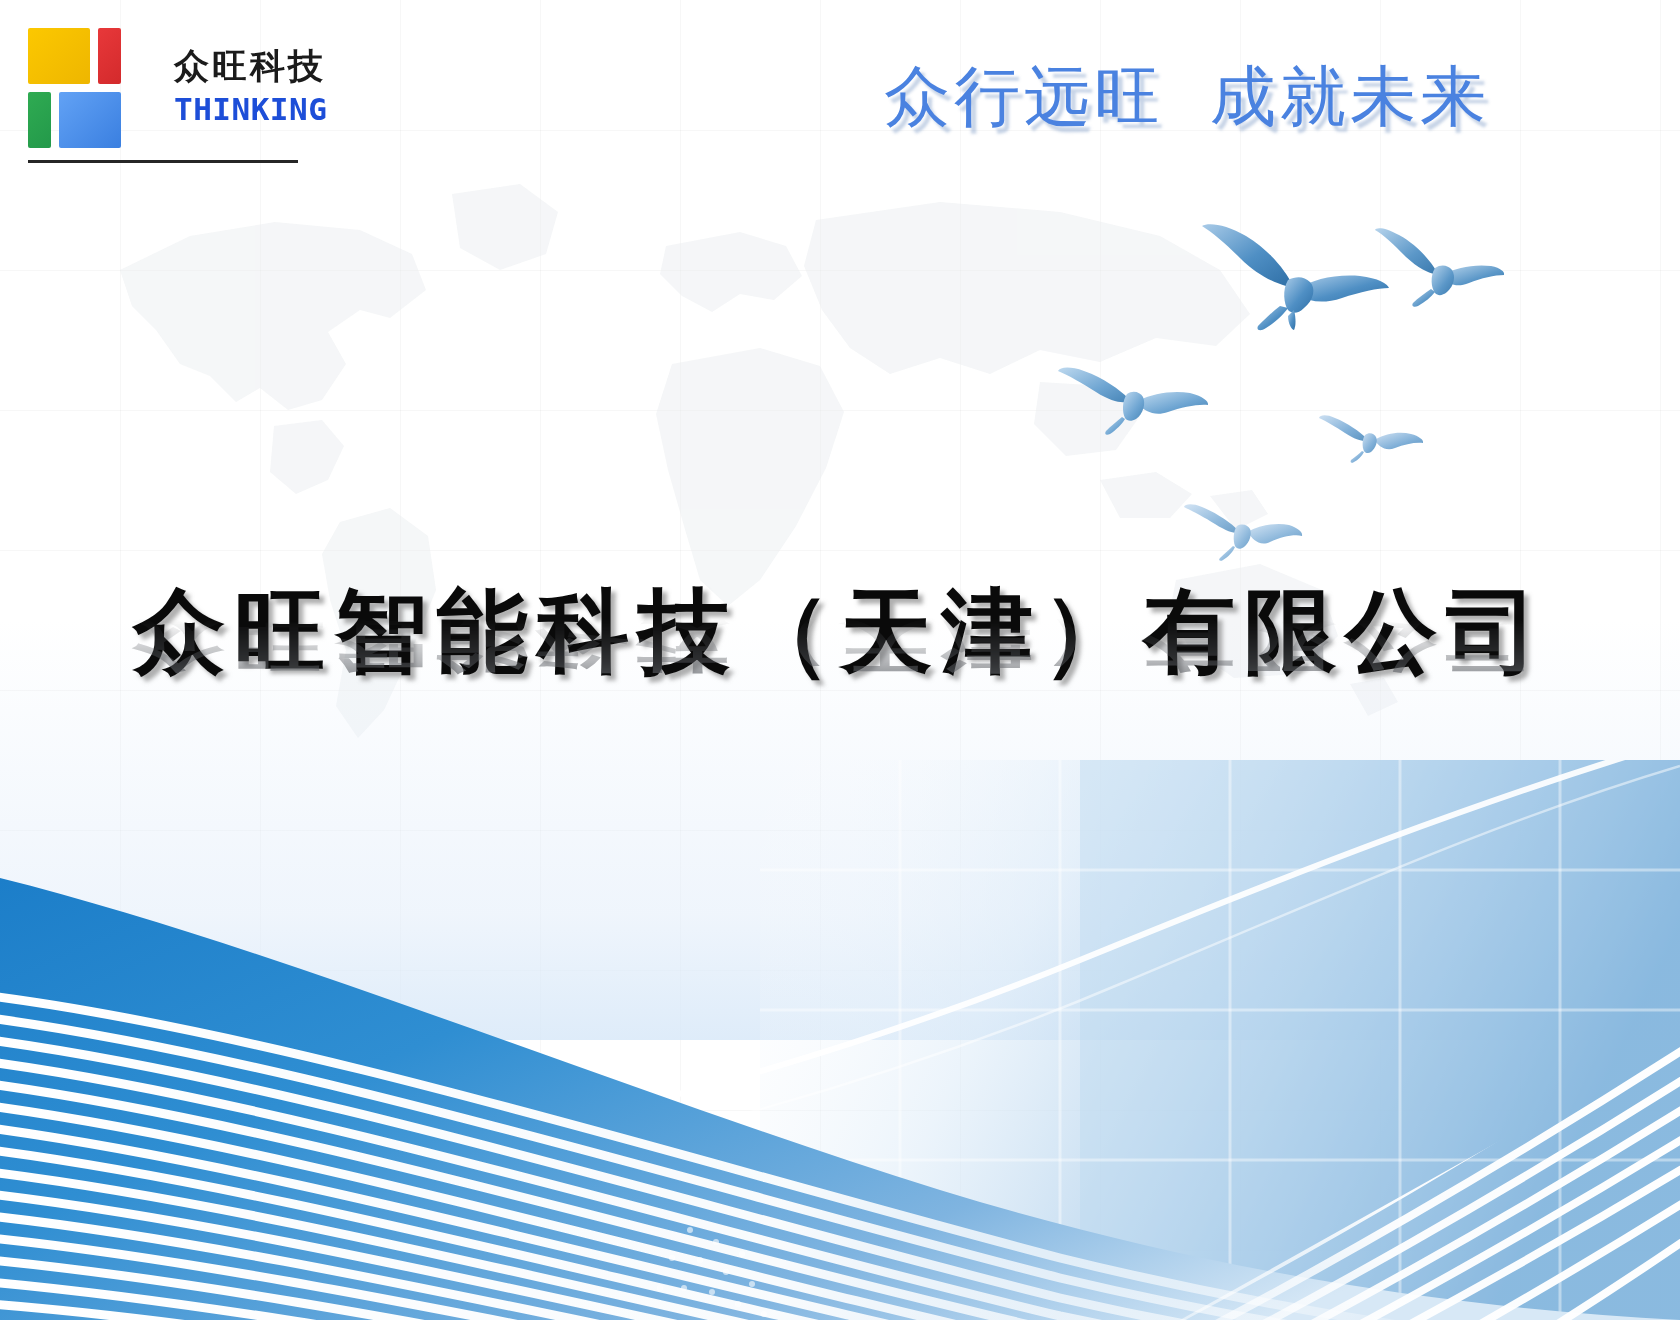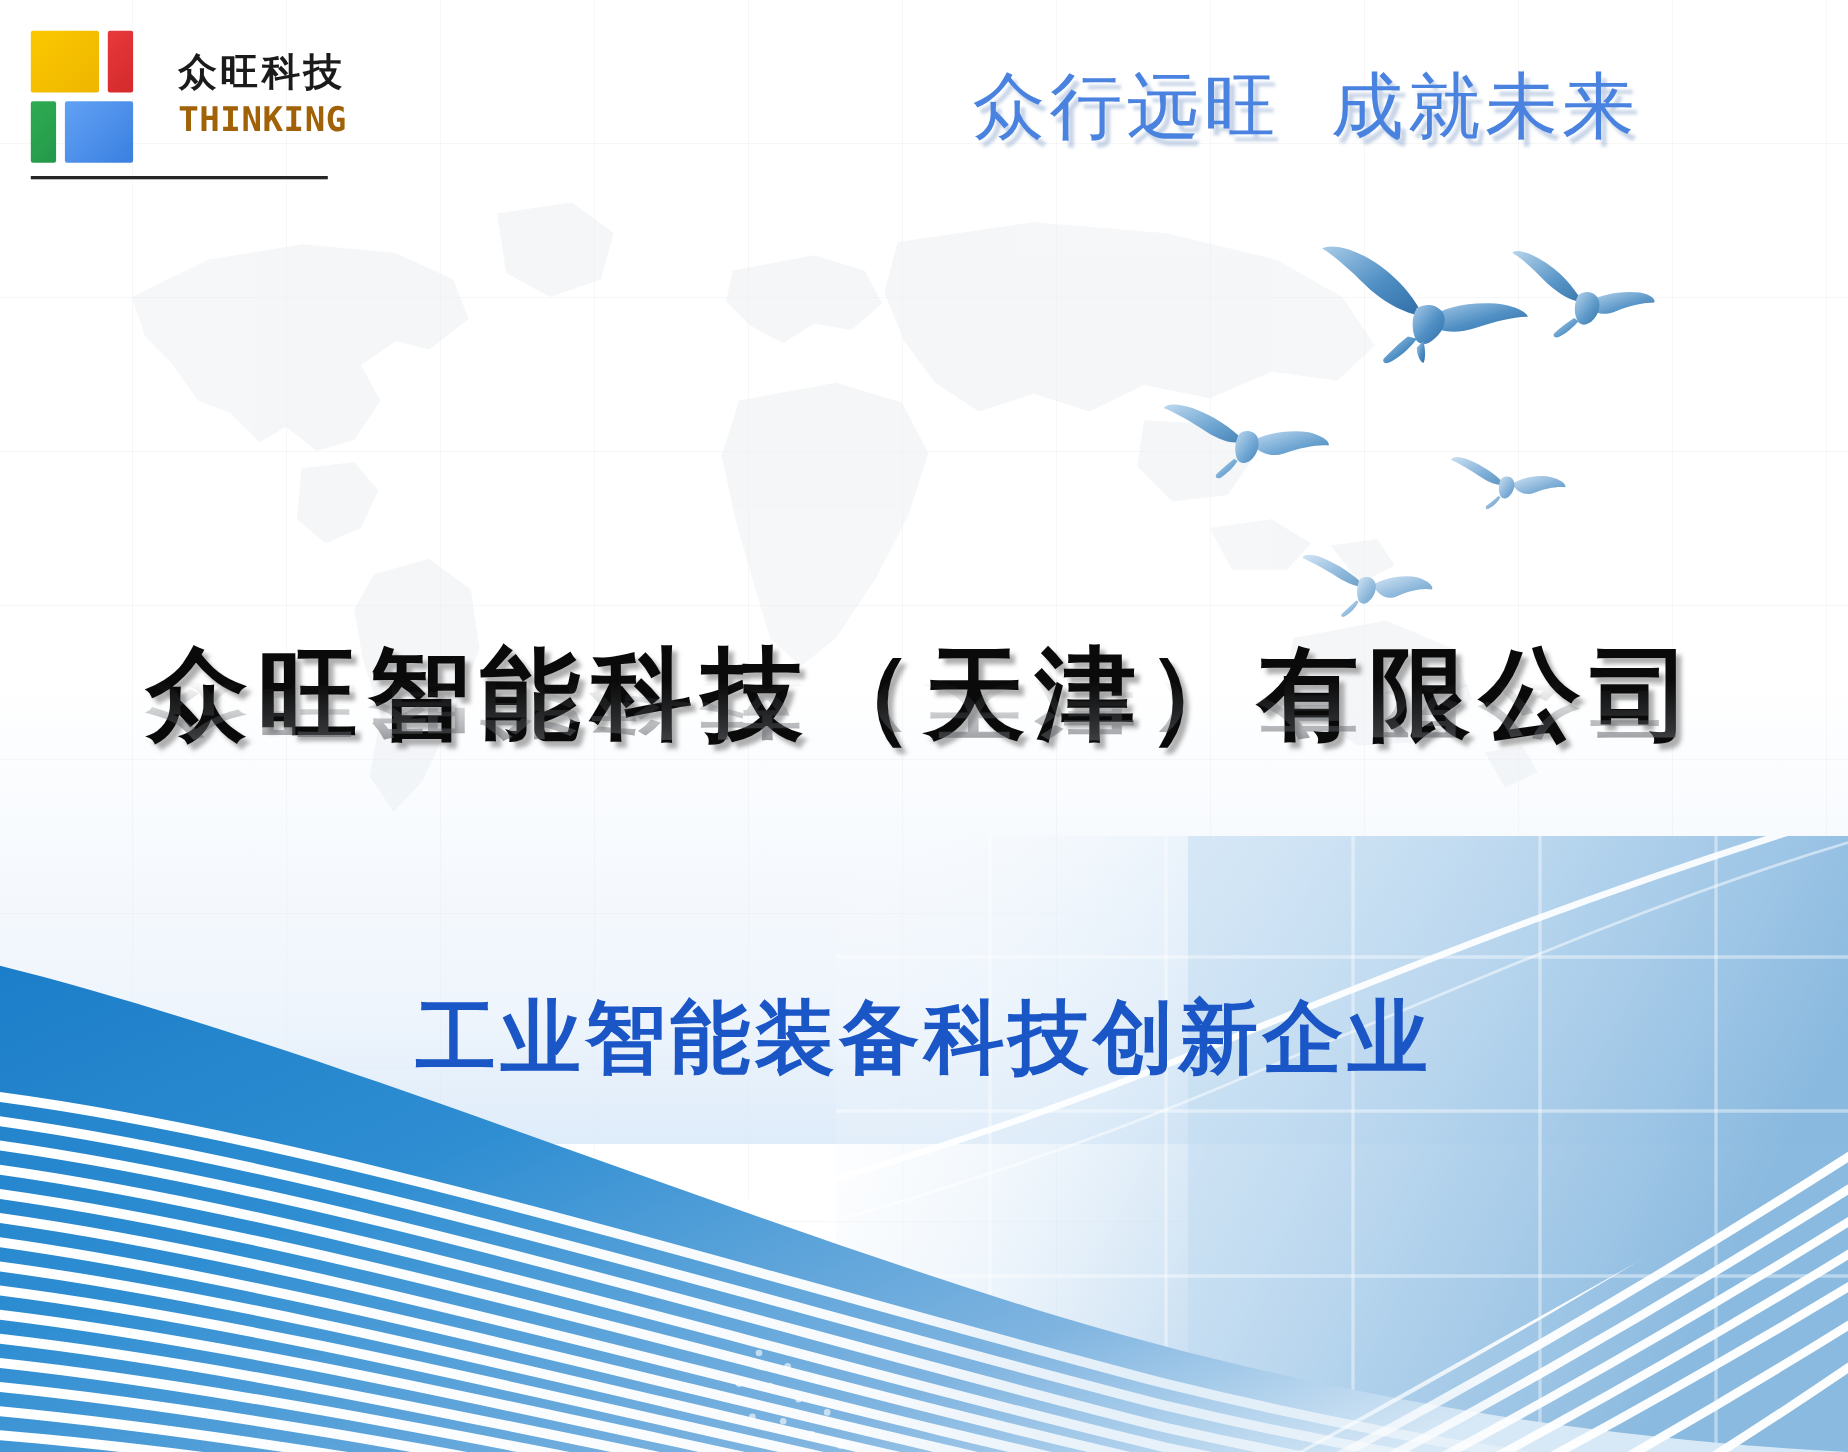--- a/index.html
+++ b/index.html
@@ -61,21 +61,21 @@
     height: 186px;
     z-index: 40;
   }
 
   .logo-block {
     position: absolute;
     left: 28px;
     top: 28px;
     display: flex;
     align-items: center;
-    gap: 0;
+    gap: 12px;
   }
   .logo-mark {
     position: relative;
     width: 112px;
     height: 118px;
     flex: none;
   }
   .logo-mark .sq {
     position: absolute;
     border-radius: 2px;
@@ -102,21 +102,21 @@
     font-weight: 600;
     letter-spacing: 3px;
     color: #1b1b1b;
     line-height: 1.15;
     font-family: "DejaVu Sans", "Liberation Sans", sans-serif;
   }
   .logo-en {
     font-size: 31px;
     font-weight: 800;
     letter-spacing: 0.5px;
-    color: #a16207;
+    color: #1d4ed8;
     line-height: 1.15;
     margin-top: 6px;
     font-family: "DejaVu Sans Mono", "Liberation Mono", monospace;
   }
   .logo-rule {
     position: absolute;
     left: 28px;
     top: 160px;
     width: 270px;
     height: 3px;
@@ -353,21 +353,20 @@
     <div class="slogan">
       <span>众行远旺</span><span class="gap"></span><span>成就未来</span>
     </div>
   </div>
 
   <div class="title-wrap">
     <div class="title-main">众旺智能科技（天津）有限公司</div>
     <div class="title-reflect">众旺智能科技（天津）有限公司</div>
   </div>
 
-  <div class="subtitle">工业智能装备科技创新企业</div>
 
   <div class="decor">
     <svg viewBox="0 0 1680 560" preserveAspectRatio="none" aria-hidden="true">
       <defs>
         <linearGradient id="rightGlow" x1="0" y1="0" x2="1" y2="0.3">
           <stop offset="0%" stop-color="#ffffff" stop-opacity="0"></stop>
           <stop offset="35%" stop-color="#dcebf8" stop-opacity="0.55"></stop>
           <stop offset="70%" stop-color="#9cc4e6" stop-opacity="0.85"></stop>
           <stop offset="100%" stop-color="#5a9bd0" stop-opacity="0.95"></stop>
         </linearGradient>

